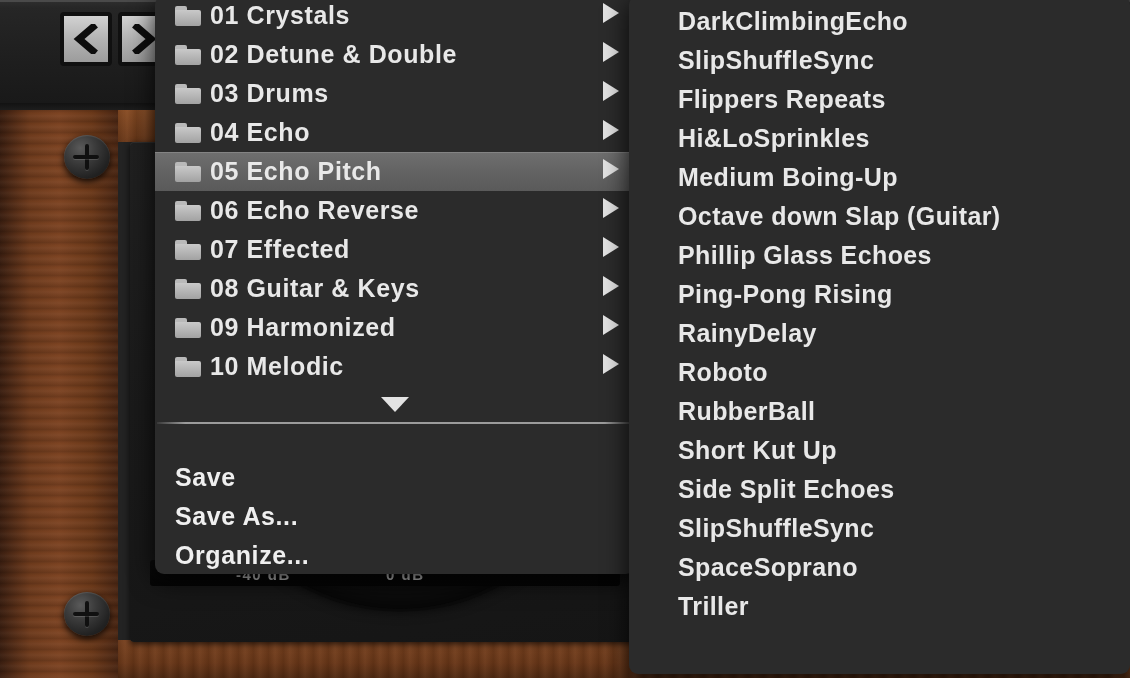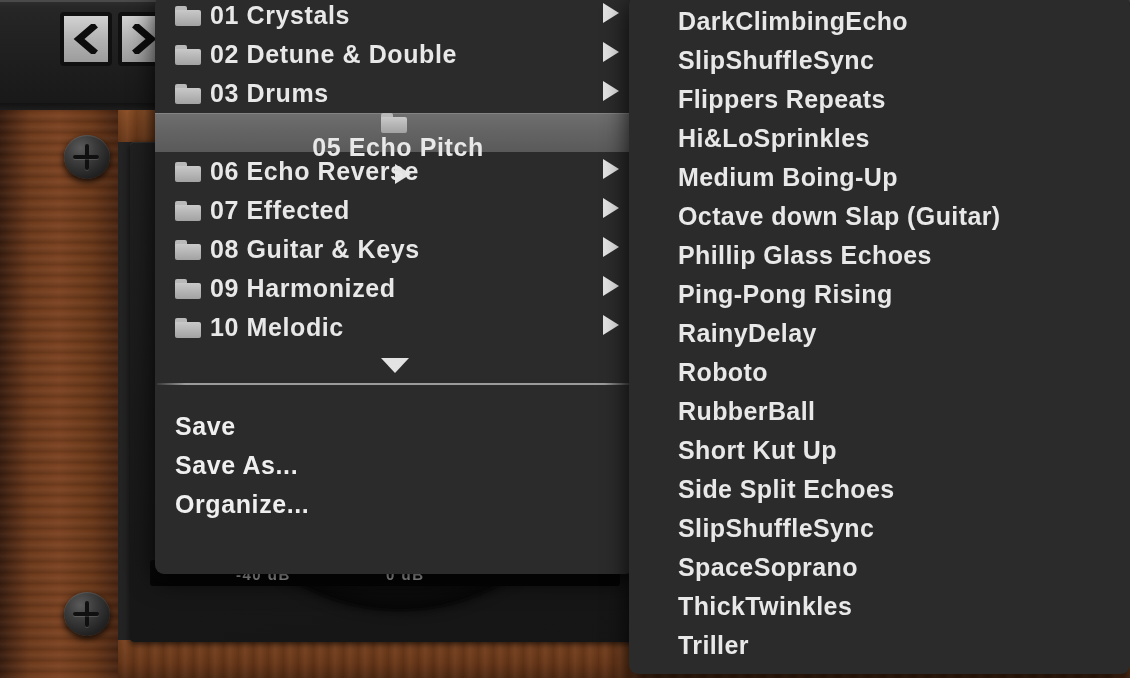--- a/index.html
+++ b/index.html
@@ -126,21 +126,20 @@
     padding:0 14px 0 20px;
     color:#e8e8e8;
     font-size:25px;
     font-weight:bold;
     letter-spacing:0.6px;
     white-space:nowrap;
   }
   .row.selected {
     background:linear-gradient(180deg,#6f6f6f 0%, #636363 50%, #5a5a5a 100%);
     box-shadow:inset 0 1px 0 rgba(255,255,255,0.15);
-    flex-direction:column;
   }
   .folder-icon {
     flex:0 0 auto; width:26px; height:20px; margin-right:9px; position:relative;
   }
   .folder-icon .tab{
     position:absolute; left:0; top:0; width:12px; height:5px;
     background:#b9b9b9; border-radius:2px 2px 0 0;
   }
   .folder-icon .body{
     position:absolute; left:0; top:4px; width:26px; height:16px;
@@ -155,21 +154,21 @@
   }
   .divider {
     height:2px; margin:0 2px;
     background:linear-gradient(90deg, rgba(140,140,140,0.15), rgba(175,175,175,0.85) 6%, rgba(175,175,175,0.85) 94%, rgba(140,140,140,0.15));
   }
   .cmd-row {
     height:39px; display:flex; align-items:center;
     padding:0 20px;
     color:#efefef; font-size:25px; font-weight:bold; letter-spacing:0.6px;
   }
-  .cmd-list { padding-top:22px; }
+  .cmd-list { padding-top:22px;margin-top:12px; }
   .preset-list { padding-top:6px; }
   .preset-row {
     height:39px; display:flex; align-items:center;
     padding:0 16px 0 49px;
     color:#e8e8e8; font-size:25px; font-weight:bold; letter-spacing:0.4px;
     white-space:nowrap;
   }
 </style>
 </head>
 <body>
@@ -236,20 +235,30 @@
             <span class="submenu-arrow"><svg width="20" height="22" viewBox="0 0 20 22">
                 <polygon points="2,1 18,11 2,21" fill="#e3e3e3"></polygon>
               </svg></span>
           </div>
           <div class="row">
             <span class="folder-icon">
               <span class="tab"></span>
               <span class="body"></span>
             </span>
             <span class="row-label">03 Drums</span>
+            <span class="submenu-arrow"><svg width="20" height="22" viewBox="0 0 20 22">
+                <polygon points="2,1 18,11 2,21" fill="#e3e3e3"></polygon>
+              </svg></span>
+          </div>
+          <div class="row">
+            <span class="folder-icon">
+              <span class="tab"></span>
+              <span class="body"></span>
+            </span>
+            <span class="row-label">04 Echo</span>
             <span class="submenu-arrow"><svg width="20" height="22" viewBox="0 0 20 22">
                 <polygon points="2,1 18,11 2,21" fill="#e3e3e3"></polygon>
               </svg></span>
           </div>
           <div class="row selected">
             <span class="folder-icon">
               <span class="tab"></span>
               <span class="body"></span>
             </span>
             <span class="row-label">05 Echo Pitch</span>
@@ -370,22 +379,19 @@
           <div class="preset-row">
             <span>Side Split Echoes</span>
           </div>
           <div class="preset-row">
             <span>SlipShuffleSync</span>
           </div>
           <div class="preset-row">
             <span>SpaceSoprano</span>
           </div>
           <div class="preset-row">
-            <span>ThickTwinkles</span>
-          </div>
-          <div class="preset-row">
             <span>Triller</span>
           </div>
         </div>
     </div>
   </div>
 
 </div>
 
 </body></html>

